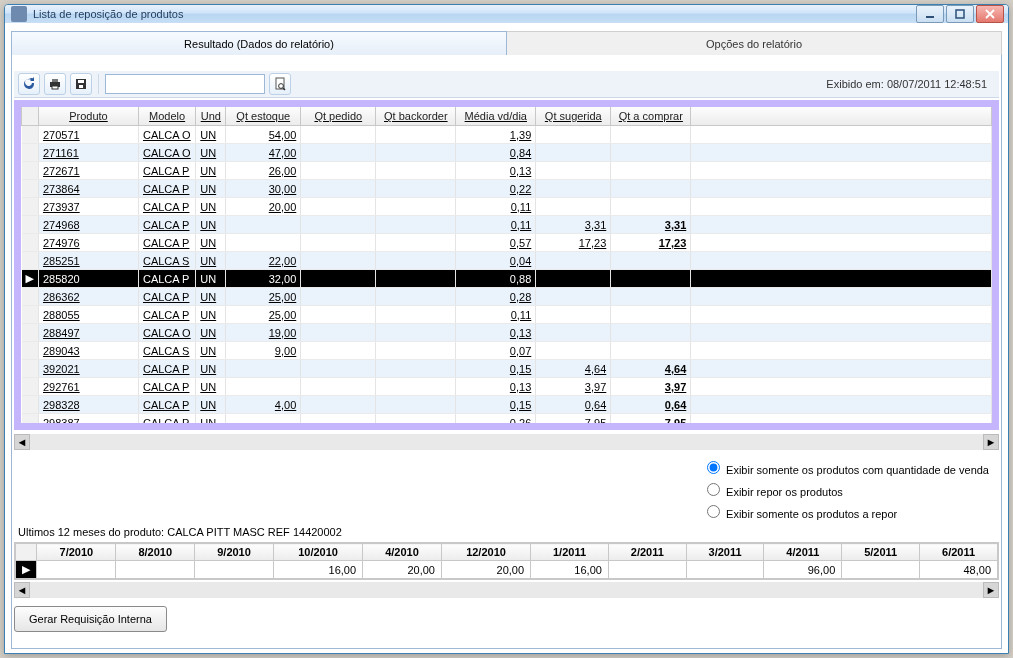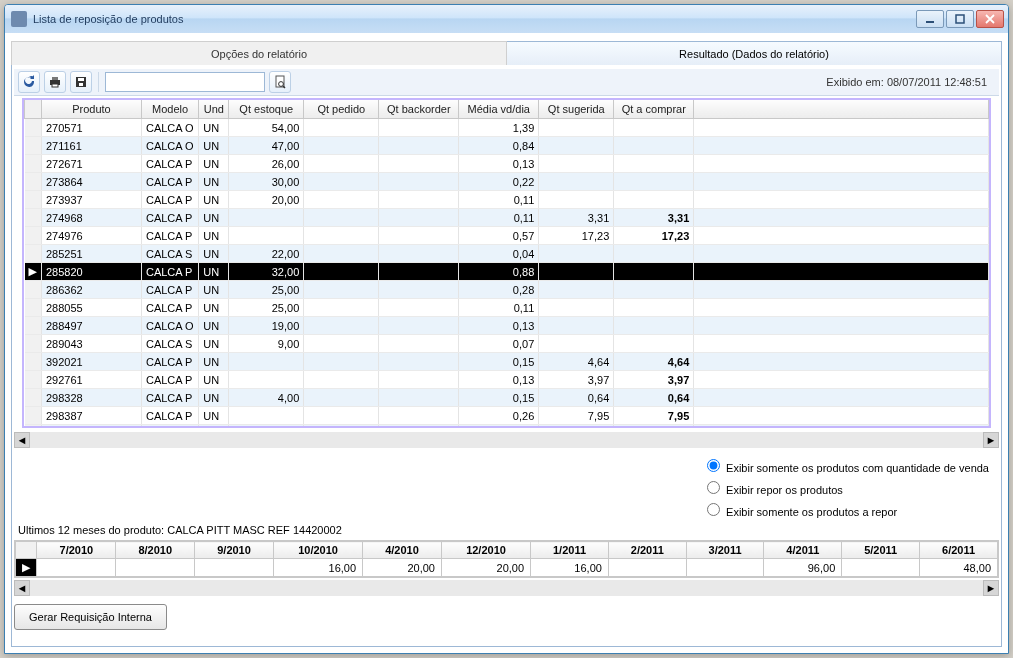--- a/index.html
+++ b/index.html
@@ -41,39 +41,40 @@
   .tab {
     flex:1; text-align:center; padding:6px 0 5px 0;
     border:1px solid #9db8d6; border-bottom:none;
     background:linear-gradient(to bottom,#f6fbff,#e6eef8);
     cursor:default;
   }
   .tab.inactive { background:#f0f0f0; border-color:#cfcfcf; color:#333; }
   .tab + .tab { border-left:none; }
   .tabpanel {
     border:1px solid #9db8d6; border-top:none;
-    flex:1; display:flex; flex-direction:column; padding:4px 2px;
+    flex:1; display:flex; flex-direction:column; padding:16px 2px;
   }
   .toolbar {
     display:flex; align-items:center; padding:2px 4px;
     background:#eef3fa; border-bottom:1px solid #ccd9e8;
     gap:4px;
   }
   .tbtn {
     width:22px; height:22px; border:1px solid #bcd0e6;
     border-radius:3px; background:linear-gradient(to bottom,#fff,#e6f0fa);
     display:flex; align-items:center; justify-content:center;
     cursor:default;
   }
   .toolbar .sep { width:1px; height:20px; background:#ccd9e8; margin:0 2px; }
   .toolbar input.search { width:160px; height:20px; border:1px solid #9db8d6; padding:0 4px; }
   .timestamp { margin-left:auto; color:#333; padding-right:8px; }
   .grid {
-    flex:1; overflow:auto; border:2px solid #c4b5fd; background:#fff;
-    margin:2px 8px;
+    flex:1; overflow:auto; border:7px solid #c4b5fd; background:#fff;
+    margin:2px 0;
+    text-decoration:underline;
   }
   table.data { border-collapse:collapse; width:100%; }
   table.data th {
     background:linear-gradient(to bottom,#fdfdfd,#ececec);
     border:1px solid #c8c8c8; border-top:none;
     padding:3px 4px; font-weight:normal; color:#222;
     white-space:nowrap;
   }
   table.data td {
     border-bottom:1px solid #eaeaea; border-right:1px solid #e4e4e4;
@@ -132,22 +133,22 @@
     <div class="winbtn close">
       <svg viewBox="0 0 10 10">
           <path d="M1 1 L9 9 M9 1 L1 9" stroke="#fff" stroke-width="1.8"></path>
         </svg>
     </div>
   </div>
 
   <div class="client">
 
     <div class="tabs">
+      <div class="tab">Resultado (Dados do relatório)</div>
       <div class="tab inactive">Opções do relatório</div>
-      <div class="tab">Resultado (Dados do relatório)</div>
     </div>
 
     <div class="tabpanel">
 
       <div class="toolbar">
         <div class="tbtn">
           <svg width="14" height="14" viewBox="0 0 14 14">
               <path d="M7 2a5 5 0 1 0 4.9 4H10a3.5 3.5 0 1 1-1-3l-1 1h4V0l-1.2 1.2A5 5 0 0 0 7 2z" fill="#2b5aa0"></path>
             </svg>
         </div>

